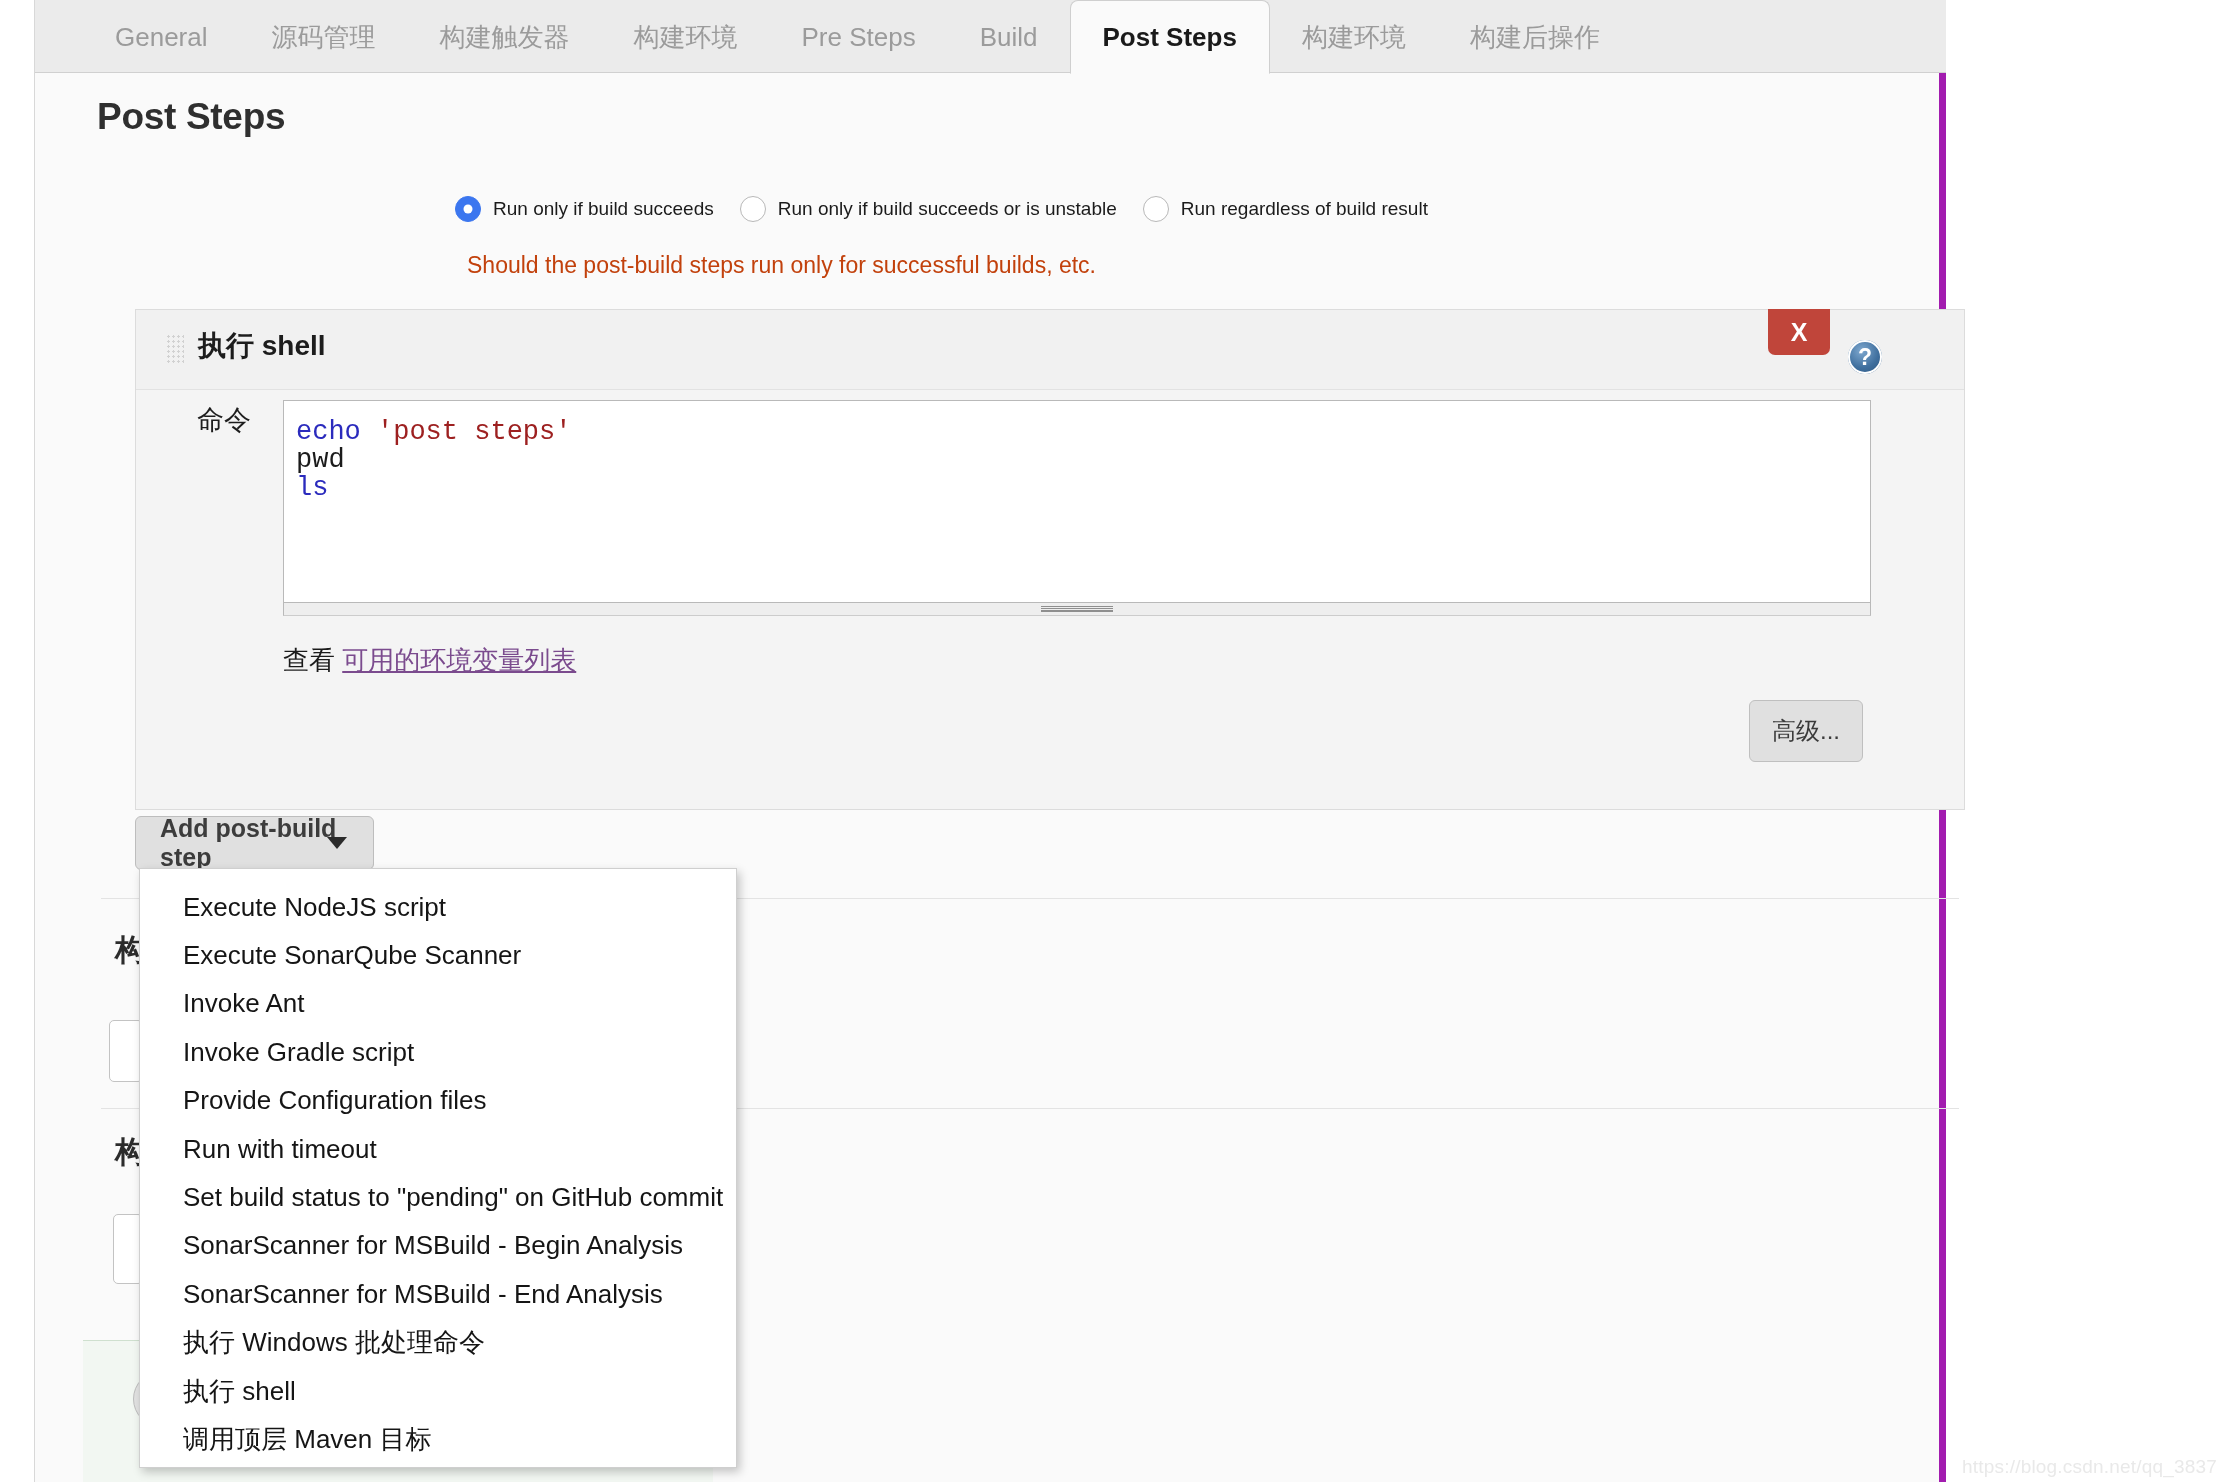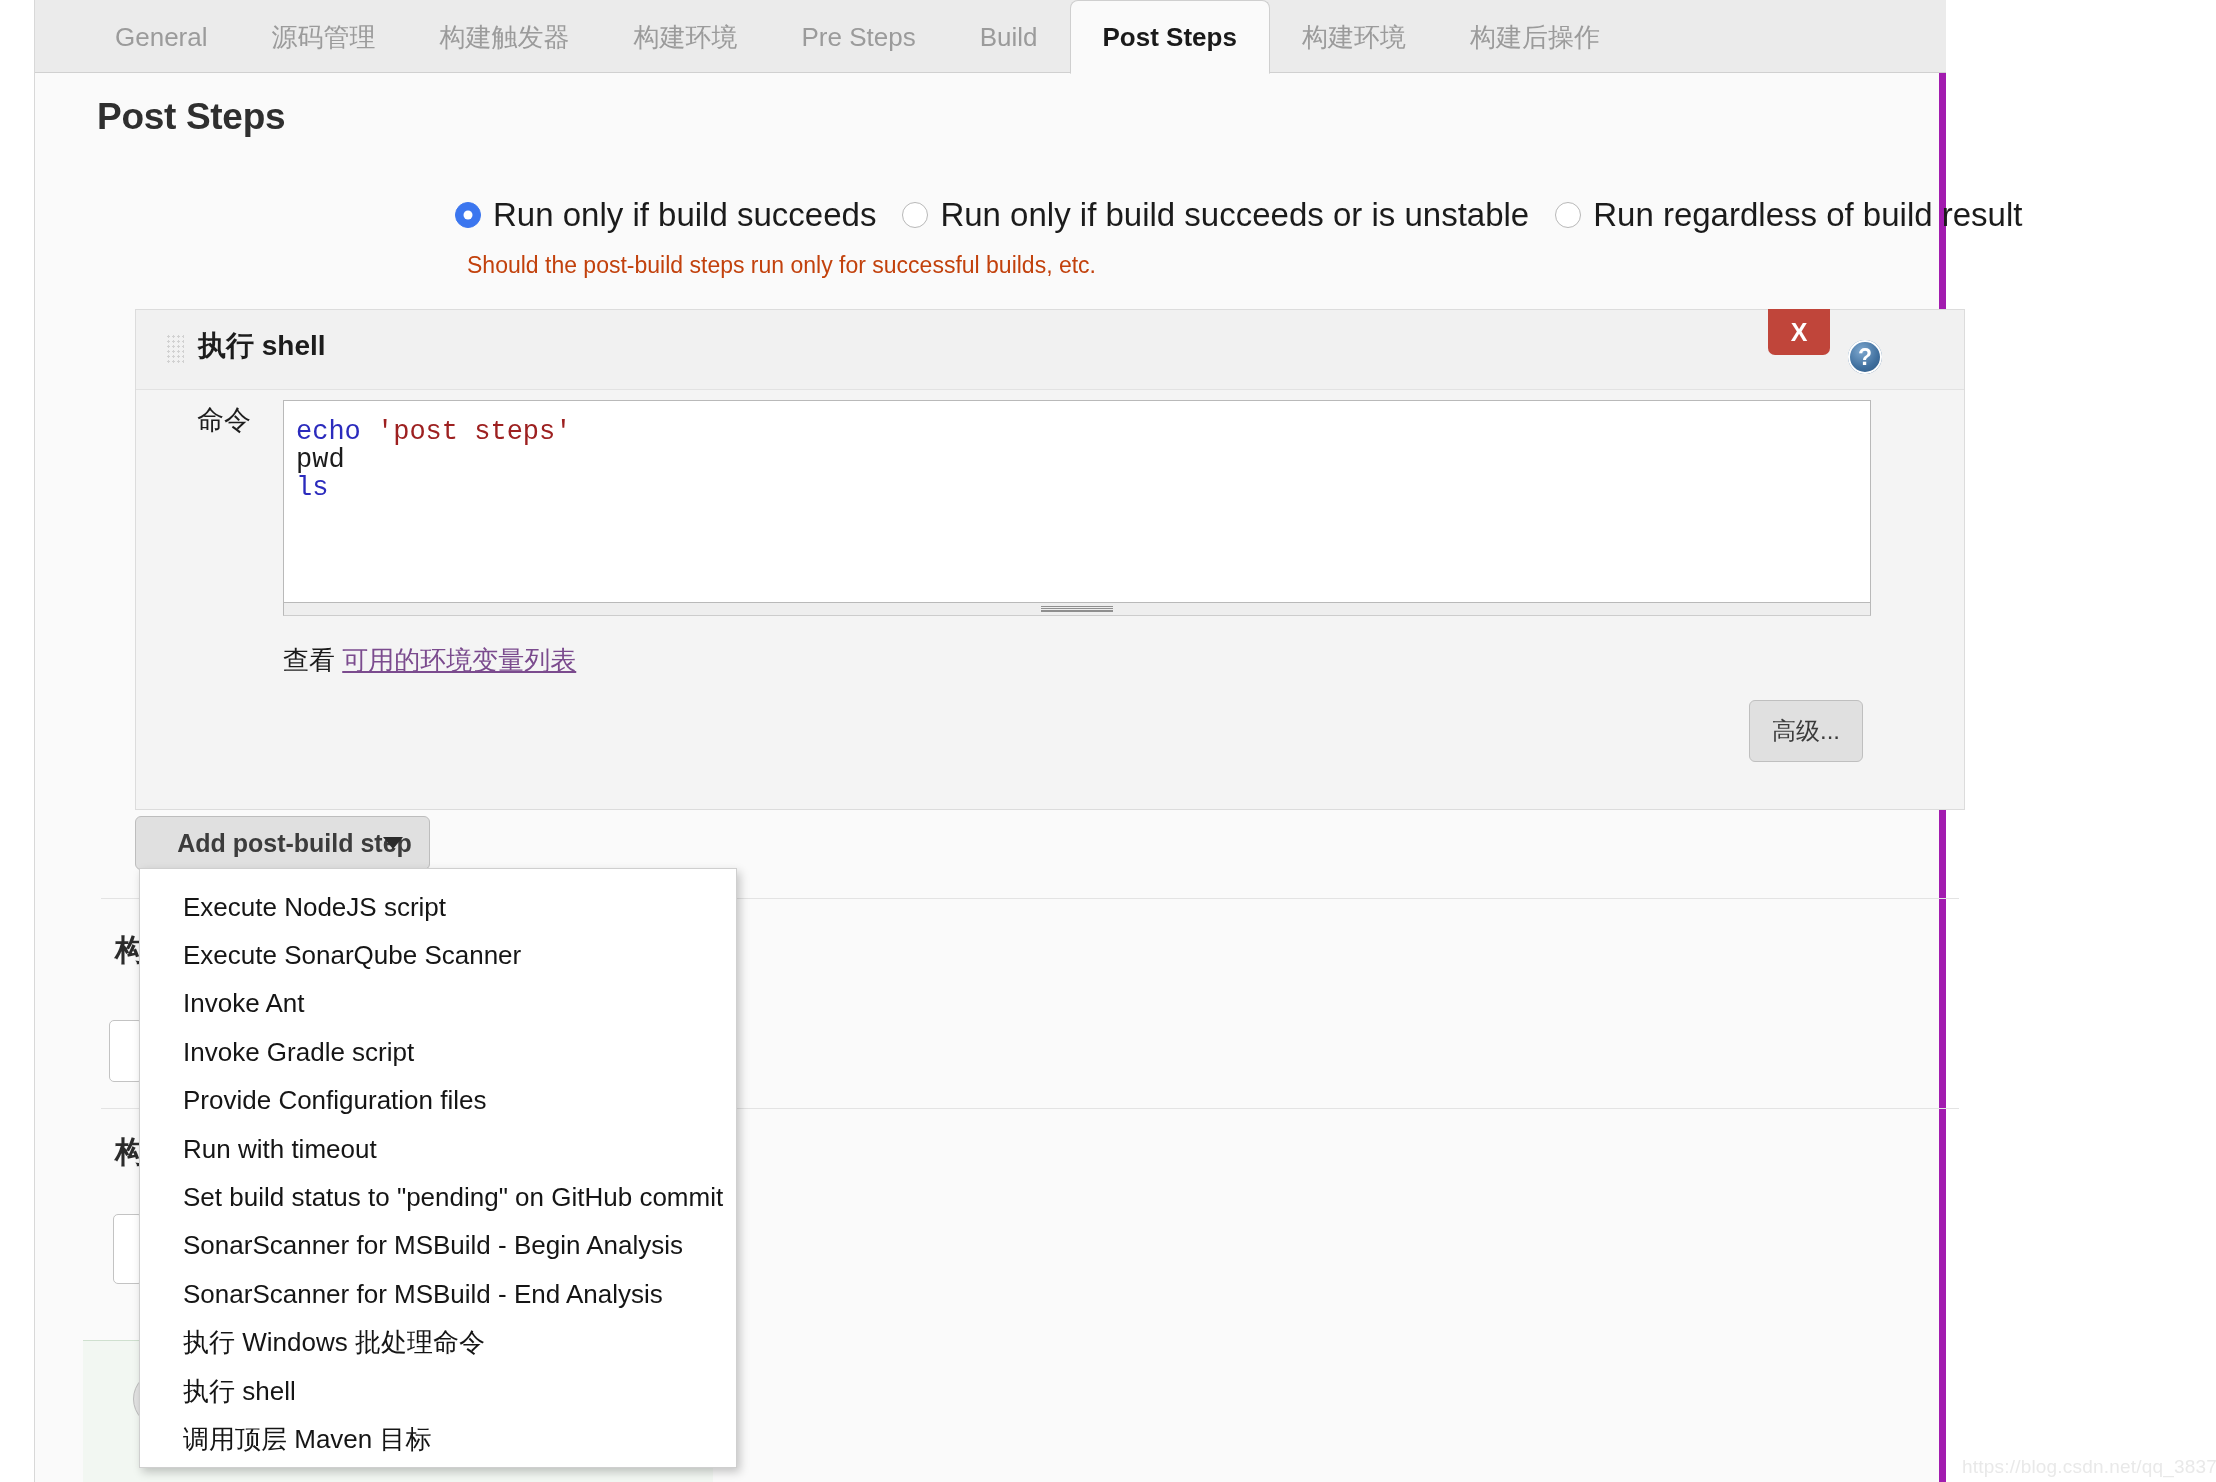--- a/index.html
+++ b/index.html
@@ -129,21 +129,21 @@
     position: absolute;
     left: 50%;
     top: 50%;
     transform: translate(-50%, -50%);
     width: 9px;
     height: 9px;
     border-radius: 50%;
     background: #ffffff;
   }
   .radio-label {
-    font-size: 33px;
+    font-size: 19px;
     color: #1b1b1b;
     white-space: nowrap;
   }
   .radio-help {
     position: absolute;
     left: 432px;
     top: 252px;
     font-size: 23px;
     color: #c2410c;
   }
@@ -313,35 +313,34 @@
     font-size: 24px;
     color: #3b3b3b;
     cursor: pointer;
   }
 
   
   .add-btn {
     position: absolute;
     left: 100px;
     top: 816px;
-    width: 295px;
+    width: 239px;
     height: 54px;
     background: #e0e0e0;
     border: 1px solid #bdbdbd;
     border-radius: 6px;
     box-sizing: border-box;
     display: flex;
     align-items: center;
     font-size: 25px;
     font-weight: bold;
     color: #3c3c3c;
     padding-left: 24px;
     cursor: pointer;
     z-index: 30;
-    justify-content: center;
   }
   .add-btn .caret {
     position: absolute;
     right: 26px;
     top: 50%;
     transform: translateY(-50%);
     width: 0;
     height: 0;
     border-left: 10px solid transparent;
     border-right: 10px solid transparent;

